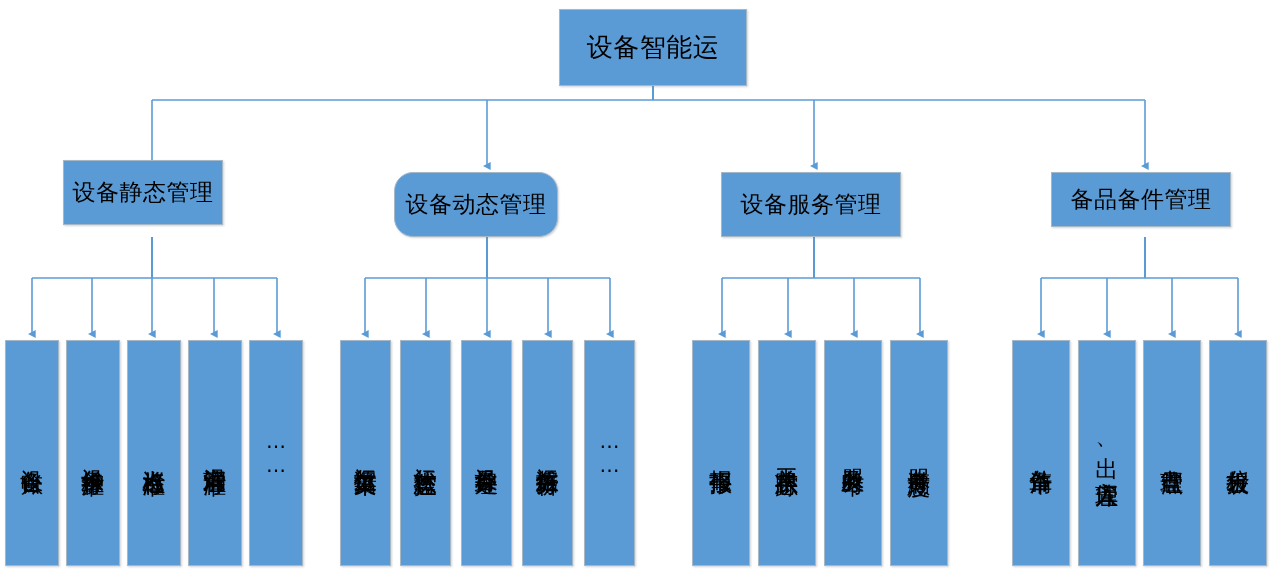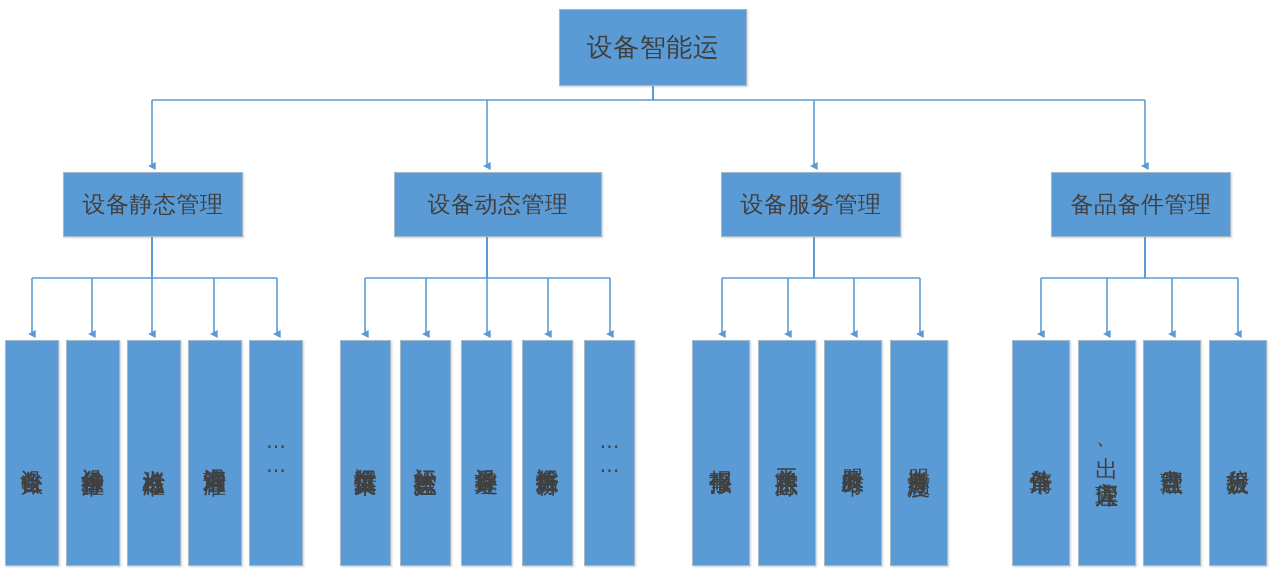--- a/index.html
+++ b/index.html
@@ -21,21 +21,21 @@
     top: 0;
     width: 1276px;
     height: 576px;
     pointer-events: none;
   }
   .node {
     position: absolute;
     box-sizing: border-box;
     background: #5B9BD5;
     border: 1px solid #a6b7c6;
-    color: #404040;
+    color: #000000;
     display: flex;
     align-items: center;
     justify-content: center;
     box-shadow: 1px 1px 2px rgba(120,130,140,0.35);
   }
   .node-root {
     line-height: 1.18;
     text-align: center;
     font-size: 26px;
     letter-spacing: 0.5px;
@@ -124,30 +124,30 @@
       <path d="M1238,278 L1238,334" stroke-width="1.6" marker-end="url(#arrow)"></path>
     </g>
   </svg>
 
   <div class="node node-root" style="left:559px; top:9px; width:188px; height:77px;">
     <div>
       <div>设备智能运</div>
     </div>
   </div>
 
-  <div class="node node-l2" style="left:63px; top:172px; width:180px; height:65px;">
+  <div class="node node-l2" style="left:63px; top:160px; width:160px; height:65px;">
     <span>设备静态管理</span>
   </div>
-  <div class="node node-l2" style="left:394px; top:172px; width:208px; height:65px;">
+  <div class="node node-l2" style="left:394px; top:172px; width:164px; height:65px;border-radius:19px;">
     <span>设备动态管理</span>
   </div>
   <div class="node node-l2" style="left:721px; top:172px; width:180px; height:65px;align-items:center;">
     <span>设备服务管理</span>
   </div>
-  <div class="node node-l2" style="left:1051px; top:172px; width:180px; height:65px;">
+  <div class="node node-l2" style="left:1051px; top:172px; width:180px; height:55px;">
     <span>备品备件管理</span>
   </div>
 
   <div class="node node-leaf" style="left:5px; top:340px; width:54px; height:226px;">
     <span class="vtext">设备台账</span>
   </div>
   <div class="node node-leaf" style="left:66px; top:340px; width:54px; height:226px;">
     <span class="vtext">设备维护标准</span>
   </div>
   <div class="node node-leaf" style="left:127px; top:340px; width:54px; height:226px;">

